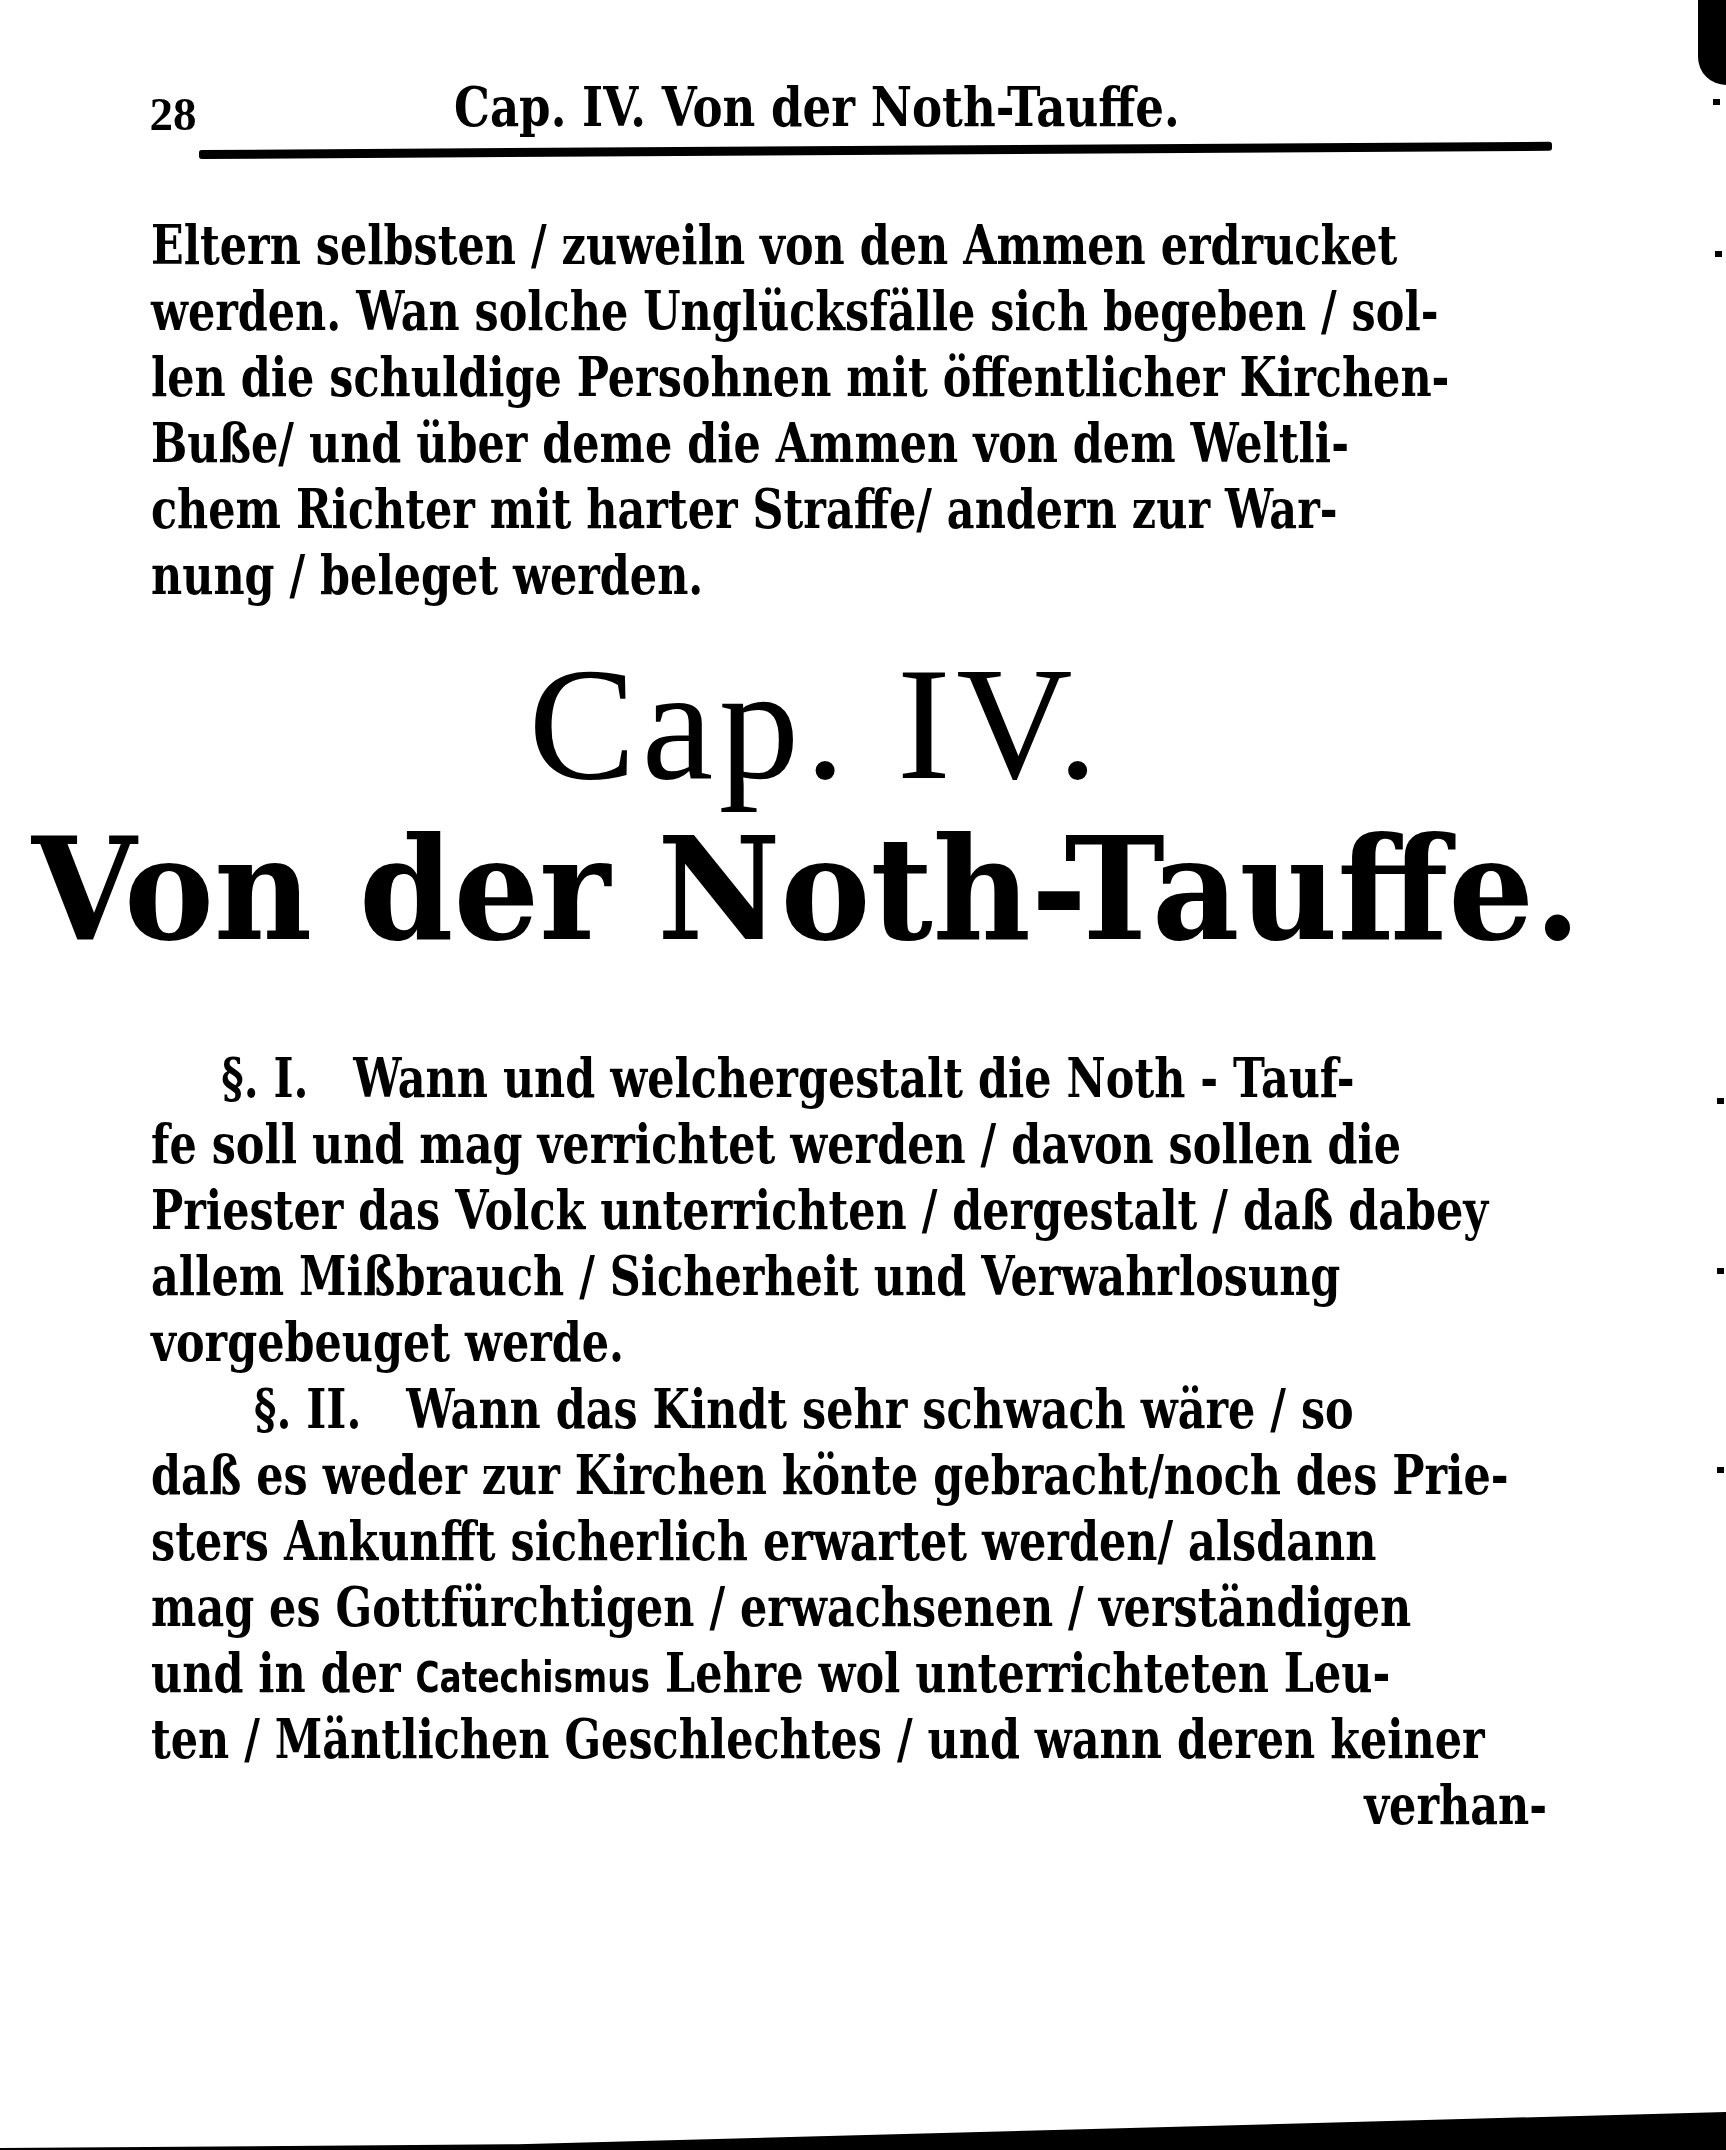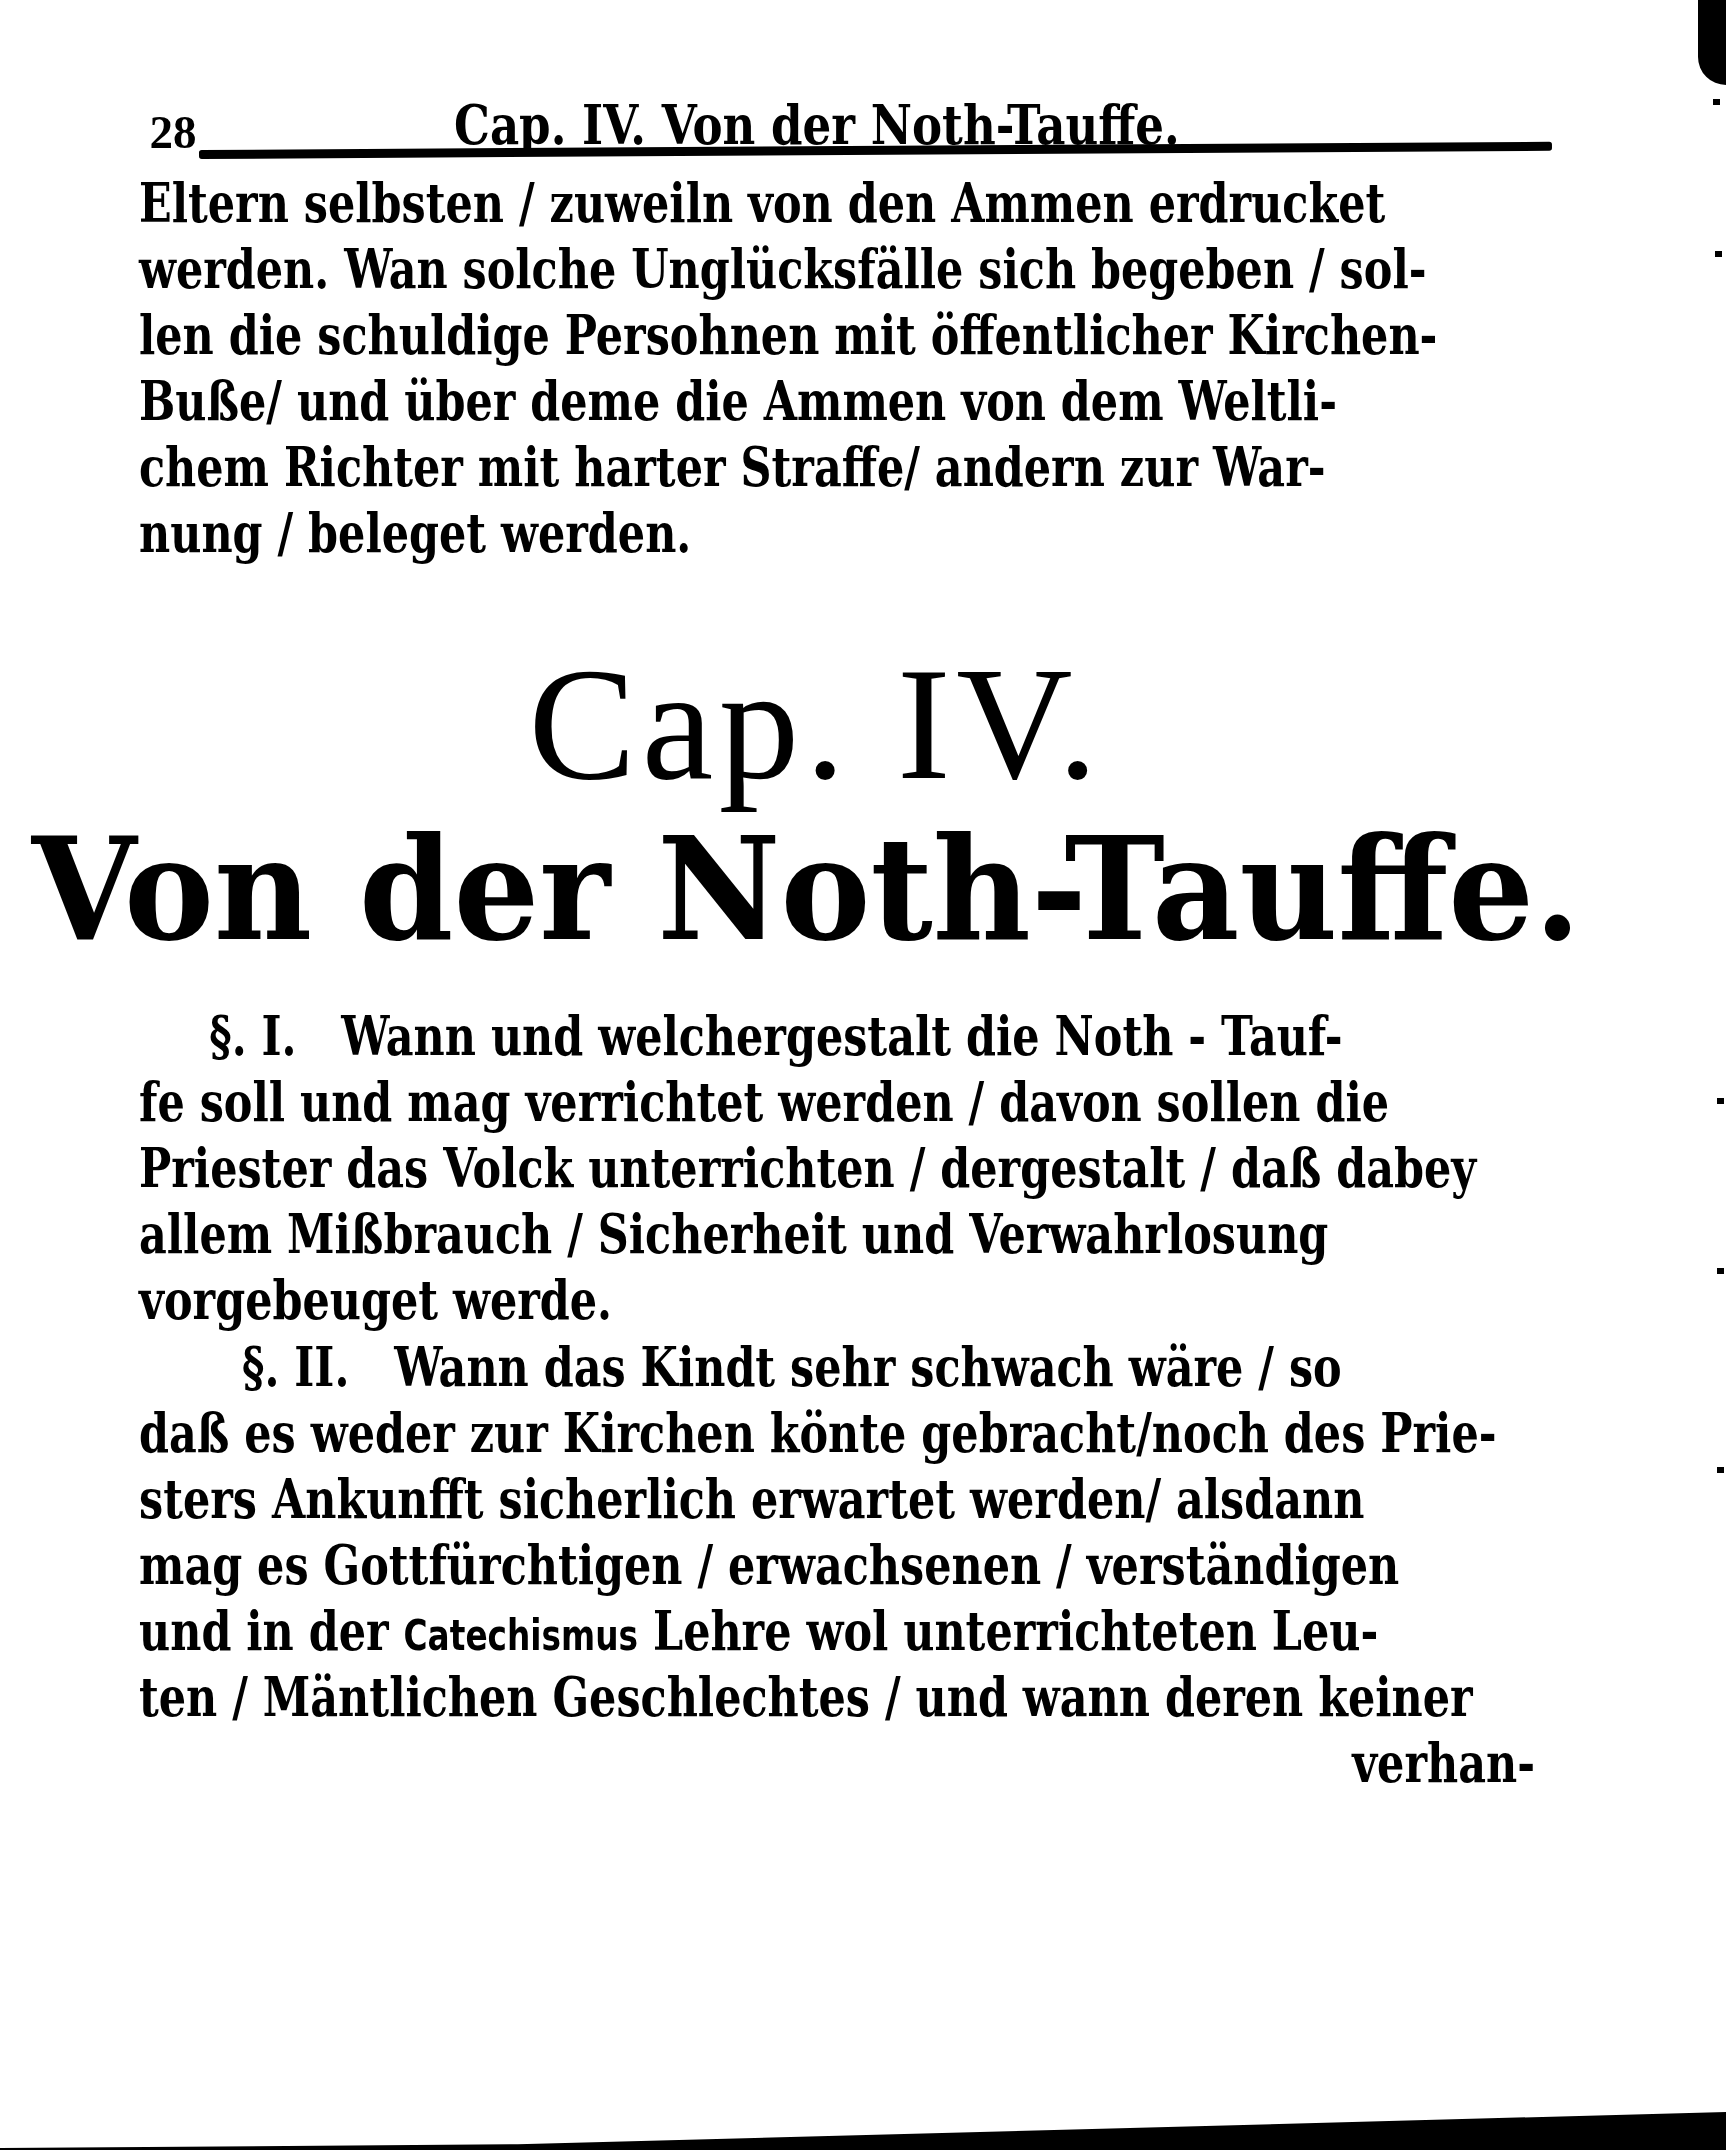--- a/index.html
+++ b/index.html
@@ -1,26 +1,26 @@
 <!DOCTYPE html>
 <html style="font-size:15px"><head>
 <meta charset="utf-8">
 <style>
   html, body { margin: 0; padding: 0; }
   body {
     width: 1726px; height: 2150px; background: #ffffff; position: relative; overflow: hidden;
     font-family: "DejaVu Serif", serif; color: #000;
   }
   .page { position: absolute; left: 0; top: 0; width: 1726px; height: 2150px; }
-  .running-head { position: absolute; top: 66px; left: 142px; width: 1420px; height: 85px; margin-top: 18px; }
+  .running-head { position: absolute; top: 66px; left: 142px; width: 1420px; height: 85px; }
   .page-number { position: absolute; left: 7.6px; top: 24.6px; font-family: "Liberation Serif", serif; font-weight: bold; font-size: 47px; line-height: 47px; }
   .head-title { position: absolute; left: 312px; top: 7.6px; font-family: "DejaVu Serif", serif; font-weight: bold; font-size: 55px; line-height: 66px; letter-spacing: 0px; transform: scaleX(0.82); transform-origin: left; white-space: nowrap; }
   .head-rule { position: absolute; left: 199px; top: 150px; width: 1353px; height: 8.5px; background: #000; transform: rotate(-0.35deg); transform-origin: left; border-radius: 2.8px; }
 
-  .body-text { position: absolute; left: 139px; width: 1396px; font-family: "DejaVu Serif", serif; font-weight: bold; font-size: 55px; line-height: 66px; }
+  .body-text { position: absolute; left: 151px; width: 1396px; font-family: "DejaVu Serif", serif; font-weight: bold; font-size: 55px; line-height: 66px; margin-top: 42px; }
   .line { white-space: nowrap; height: 66px; transform: scaleX(0.78); transform-origin: left; }
   .line.right { text-align: right; transform-origin: right; }
   .intro { top: 170px; }
 
   .chapter-number { position: absolute; top: 644px; left: 0; width: 1726px; text-align: center; font-family: "Liberation Serif", serif; font-size: 161px; line-height: 161px; letter-spacing: 5.7px; margin-left: -47px; }
   .chapter-title { position: absolute; top: 814px; left: 0; width: 1726px; text-align: center; font-family: "DejaVu Serif", serif; font-weight: bold; font-size: 142px; line-height: 151px; margin-left: -57px; }
   .chapter-title span { display: inline-block; transform: scaleX(0.95); }
 
   .sec1 { top: 1003px; }
   .sec2 { top: 1334px; }

